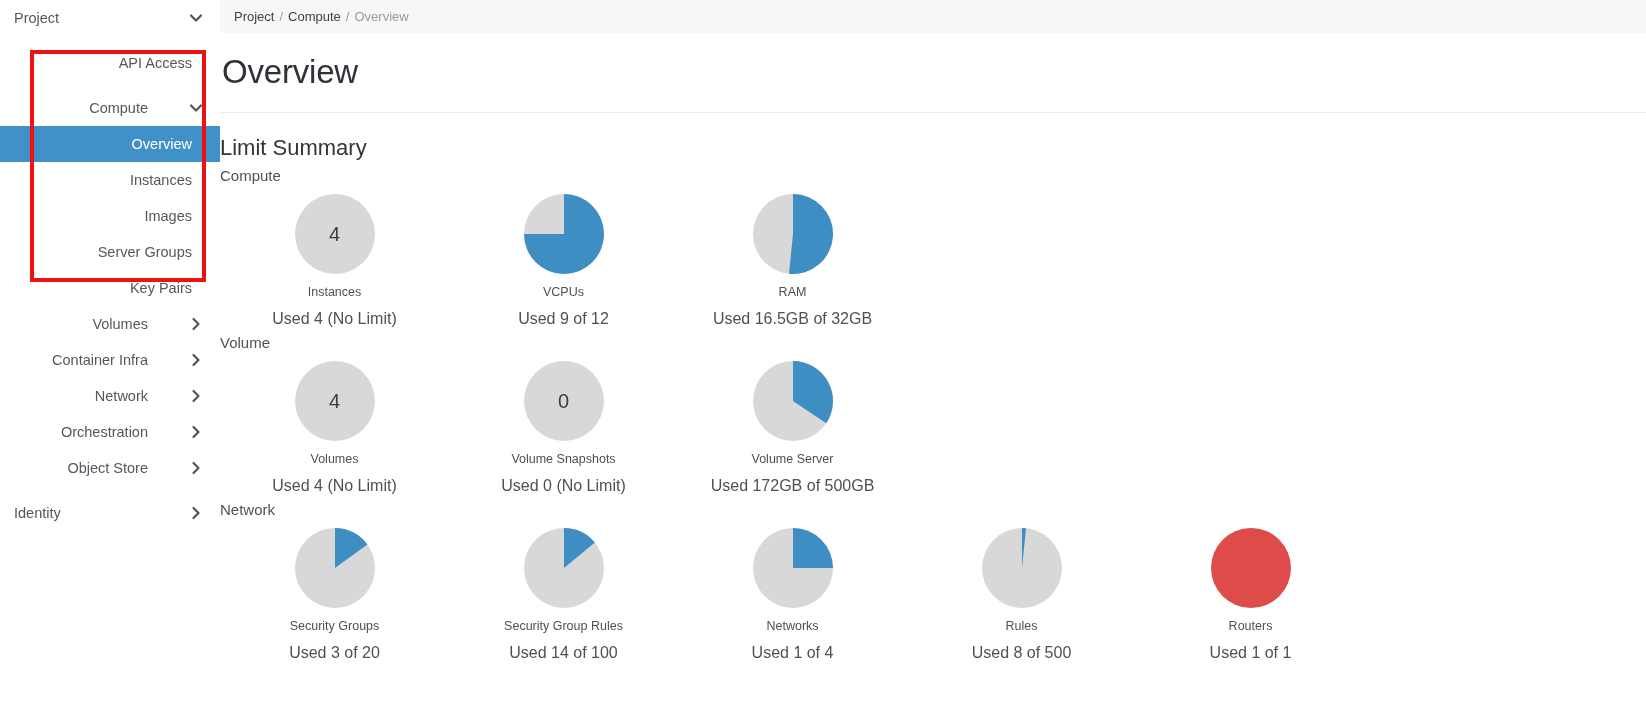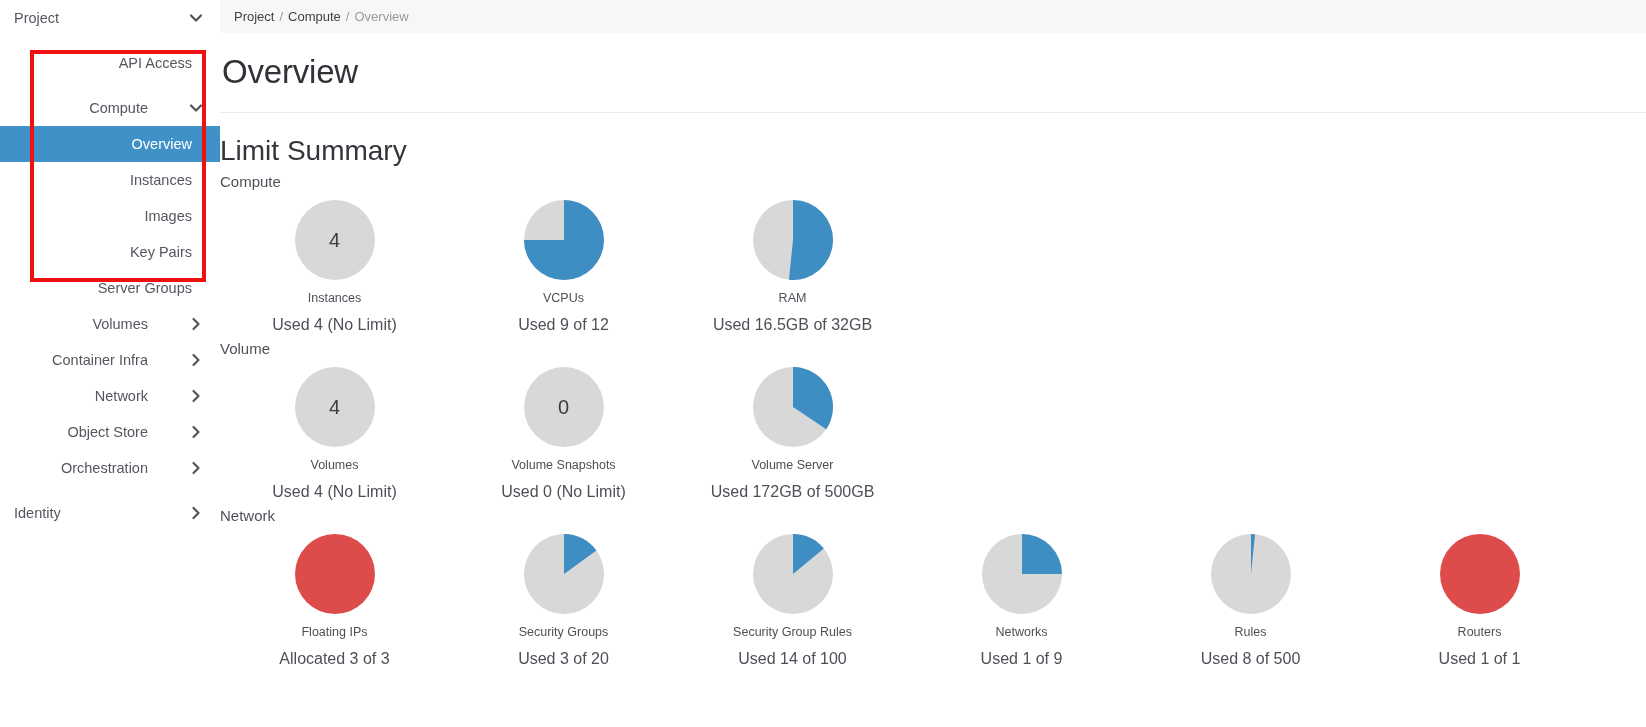--- a/index.html
+++ b/index.html
@@ -113,21 +113,21 @@
     border: none;
     border-top: 1px solid #eceded;
     margin: 21px 0 0 0;
     width: 100%;
   }
 
   .content {
     padding: 0 0 0 0;
   }
   .section-heading {
-    font-size: 28px;
+    font-size: 22px;
     font-weight: 400;
     color: #32353a;
     margin: 22px 0 4px 0;
   }
   .sub-heading {
     font-size: 15px;
     color: #4e5157;
     margin: 6px 0 0 0;
     font-weight: 400;
   }
@@ -211,25 +211,25 @@
     <div class="nav-row nav-sub active">
       <span class="nav-label">Overview</span>
     </div>
     <div class="nav-row nav-sub">
       <span class="nav-label">Instances</span>
     </div>
     <div class="nav-row nav-sub">
       <span class="nav-label">Images</span>
     </div>
     <div class="nav-row nav-sub">
+      <span class="nav-label">Server Groups</span>
+    </div>
+    <div class="nav-row nav-sub">
       <span class="nav-label">Key Pairs</span>
     </div>
-    <div class="nav-row nav-sub">
-      <span class="nav-label">Server Groups</span>
-    </div>
 
     <div class="nav-row group right-label">
       <span class="nav-label">Volumes</span>
       <span class="chev">
         <svg width="16" height="16" viewBox="0 0 16 16">
             <path d="M5.5 3 L10.5 8 L5.5 13" fill="none" stroke="#53535c" stroke-width="2.2" stroke-linecap="round" stroke-linejoin="round"></path>
           </svg>
       </span>
     </div>
     <div class="nav-row group right-label">
@@ -242,29 +242,29 @@
     </div>
     <div class="nav-row group right-label">
       <span class="nav-label">Network</span>
       <span class="chev">
         <svg width="16" height="16" viewBox="0 0 16 16">
             <path d="M5.5 3 L10.5 8 L5.5 13" fill="none" stroke="#53535c" stroke-width="2.2" stroke-linecap="round" stroke-linejoin="round"></path>
           </svg>
       </span>
     </div>
     <div class="nav-row group right-label">
+      <span class="nav-label">Orchestration</span>
+      <span class="chev">
+        <svg width="16" height="16" viewBox="0 0 16 16">
+            <path d="M5.5 3 L10.5 8 L5.5 13" fill="none" stroke="#53535c" stroke-width="2.2" stroke-linecap="round" stroke-linejoin="round"></path>
+          </svg>
+      </span>
+    </div>
+    <div class="nav-row group right-label">
       <span class="nav-label">Object Store</span>
-      <span class="chev">
-        <svg width="16" height="16" viewBox="0 0 16 16">
-            <path d="M5.5 3 L10.5 8 L5.5 13" fill="none" stroke="#53535c" stroke-width="2.2" stroke-linecap="round" stroke-linejoin="round"></path>
-          </svg>
-      </span>
-    </div>
-    <div class="nav-row group right-label">
-      <span class="nav-label">Orchestration</span>
       <span class="chev">
         <svg width="16" height="16" viewBox="0 0 16 16">
             <path d="M5.5 3 L10.5 8 L5.5 13" fill="none" stroke="#53535c" stroke-width="2.2" stroke-linecap="round" stroke-linejoin="round"></path>
           </svg>
       </span>
     </div>
 
     <div class="spacer-sm"></div>
 
     <div class="nav-row group">
@@ -363,29 +363,20 @@
             <div class="pie-label">Volume Server</div>
             <div class="pie-sub">Used 172GB of 500GB</div>
           </div>
         </div>
 
       <h3 class="sub-heading">Network</h3>
       <div class="pie-row net-row" id="row-network">
           <div class="pie-cell">
             <div class="pie-wrap">
               <svg width="80" height="80" viewBox="0 0 80 80">
-                <circle cx="40" cy="40" r="40" fill="#dd4b4b"></circle>
-              </svg>
-            </div>
-            <div class="pie-label">Floating IPs</div>
-            <div class="pie-sub">Allocated 3 of 3</div>
-          </div>
-          <div class="pie-cell">
-            <div class="pie-wrap">
-              <svg width="80" height="80" viewBox="0 0 80 80">
                 <circle cx="40" cy="40" r="40" fill="#d8d8d8"></circle>
                 <path d="M 40 40 L 40 0 A 40 40 0 0 1 72.36067977499789 16.488589908301073 Z" fill="#3e8ec4"></path>
               </svg>
             </div>
             <div class="pie-label">Security Groups</div>
             <div class="pie-sub">Used 3 of 20</div>
           </div>
           <div class="pie-cell">
             <div class="pie-wrap">
               <svg width="80" height="80" viewBox="0 0 80 80">
@@ -397,21 +388,21 @@
             <div class="pie-sub">Used 14 of 100</div>
           </div>
           <div class="pie-cell">
             <div class="pie-wrap">
               <svg width="80" height="80" viewBox="0 0 80 80">
                 <circle cx="40" cy="40" r="40" fill="#d8d8d8"></circle>
                 <path d="M 40 40 L 40 0 A 40 40 0 0 1 80 40 Z" fill="#3e8ec4"></path>
               </svg>
             </div>
             <div class="pie-label">Networks</div>
-            <div class="pie-sub">Used 1 of 9</div>
+            <div class="pie-sub">Used 1 of 4</div>
           </div>
           <div class="pie-cell">
             <div class="pie-wrap">
               <svg width="80" height="80" viewBox="0 0 80 80">
                 <circle cx="40" cy="40" r="40" fill="#d8d8d8"></circle>
                 <path d="M 40 40 L 40 0 A 40 40 0 0 1 44.014468594048594 0.20195932074799572 Z" fill="#3e8ec4"></path>
               </svg>
             </div>
             <div class="pie-label">Rules</div>
             <div class="pie-sub">Used 8 of 500</div>

